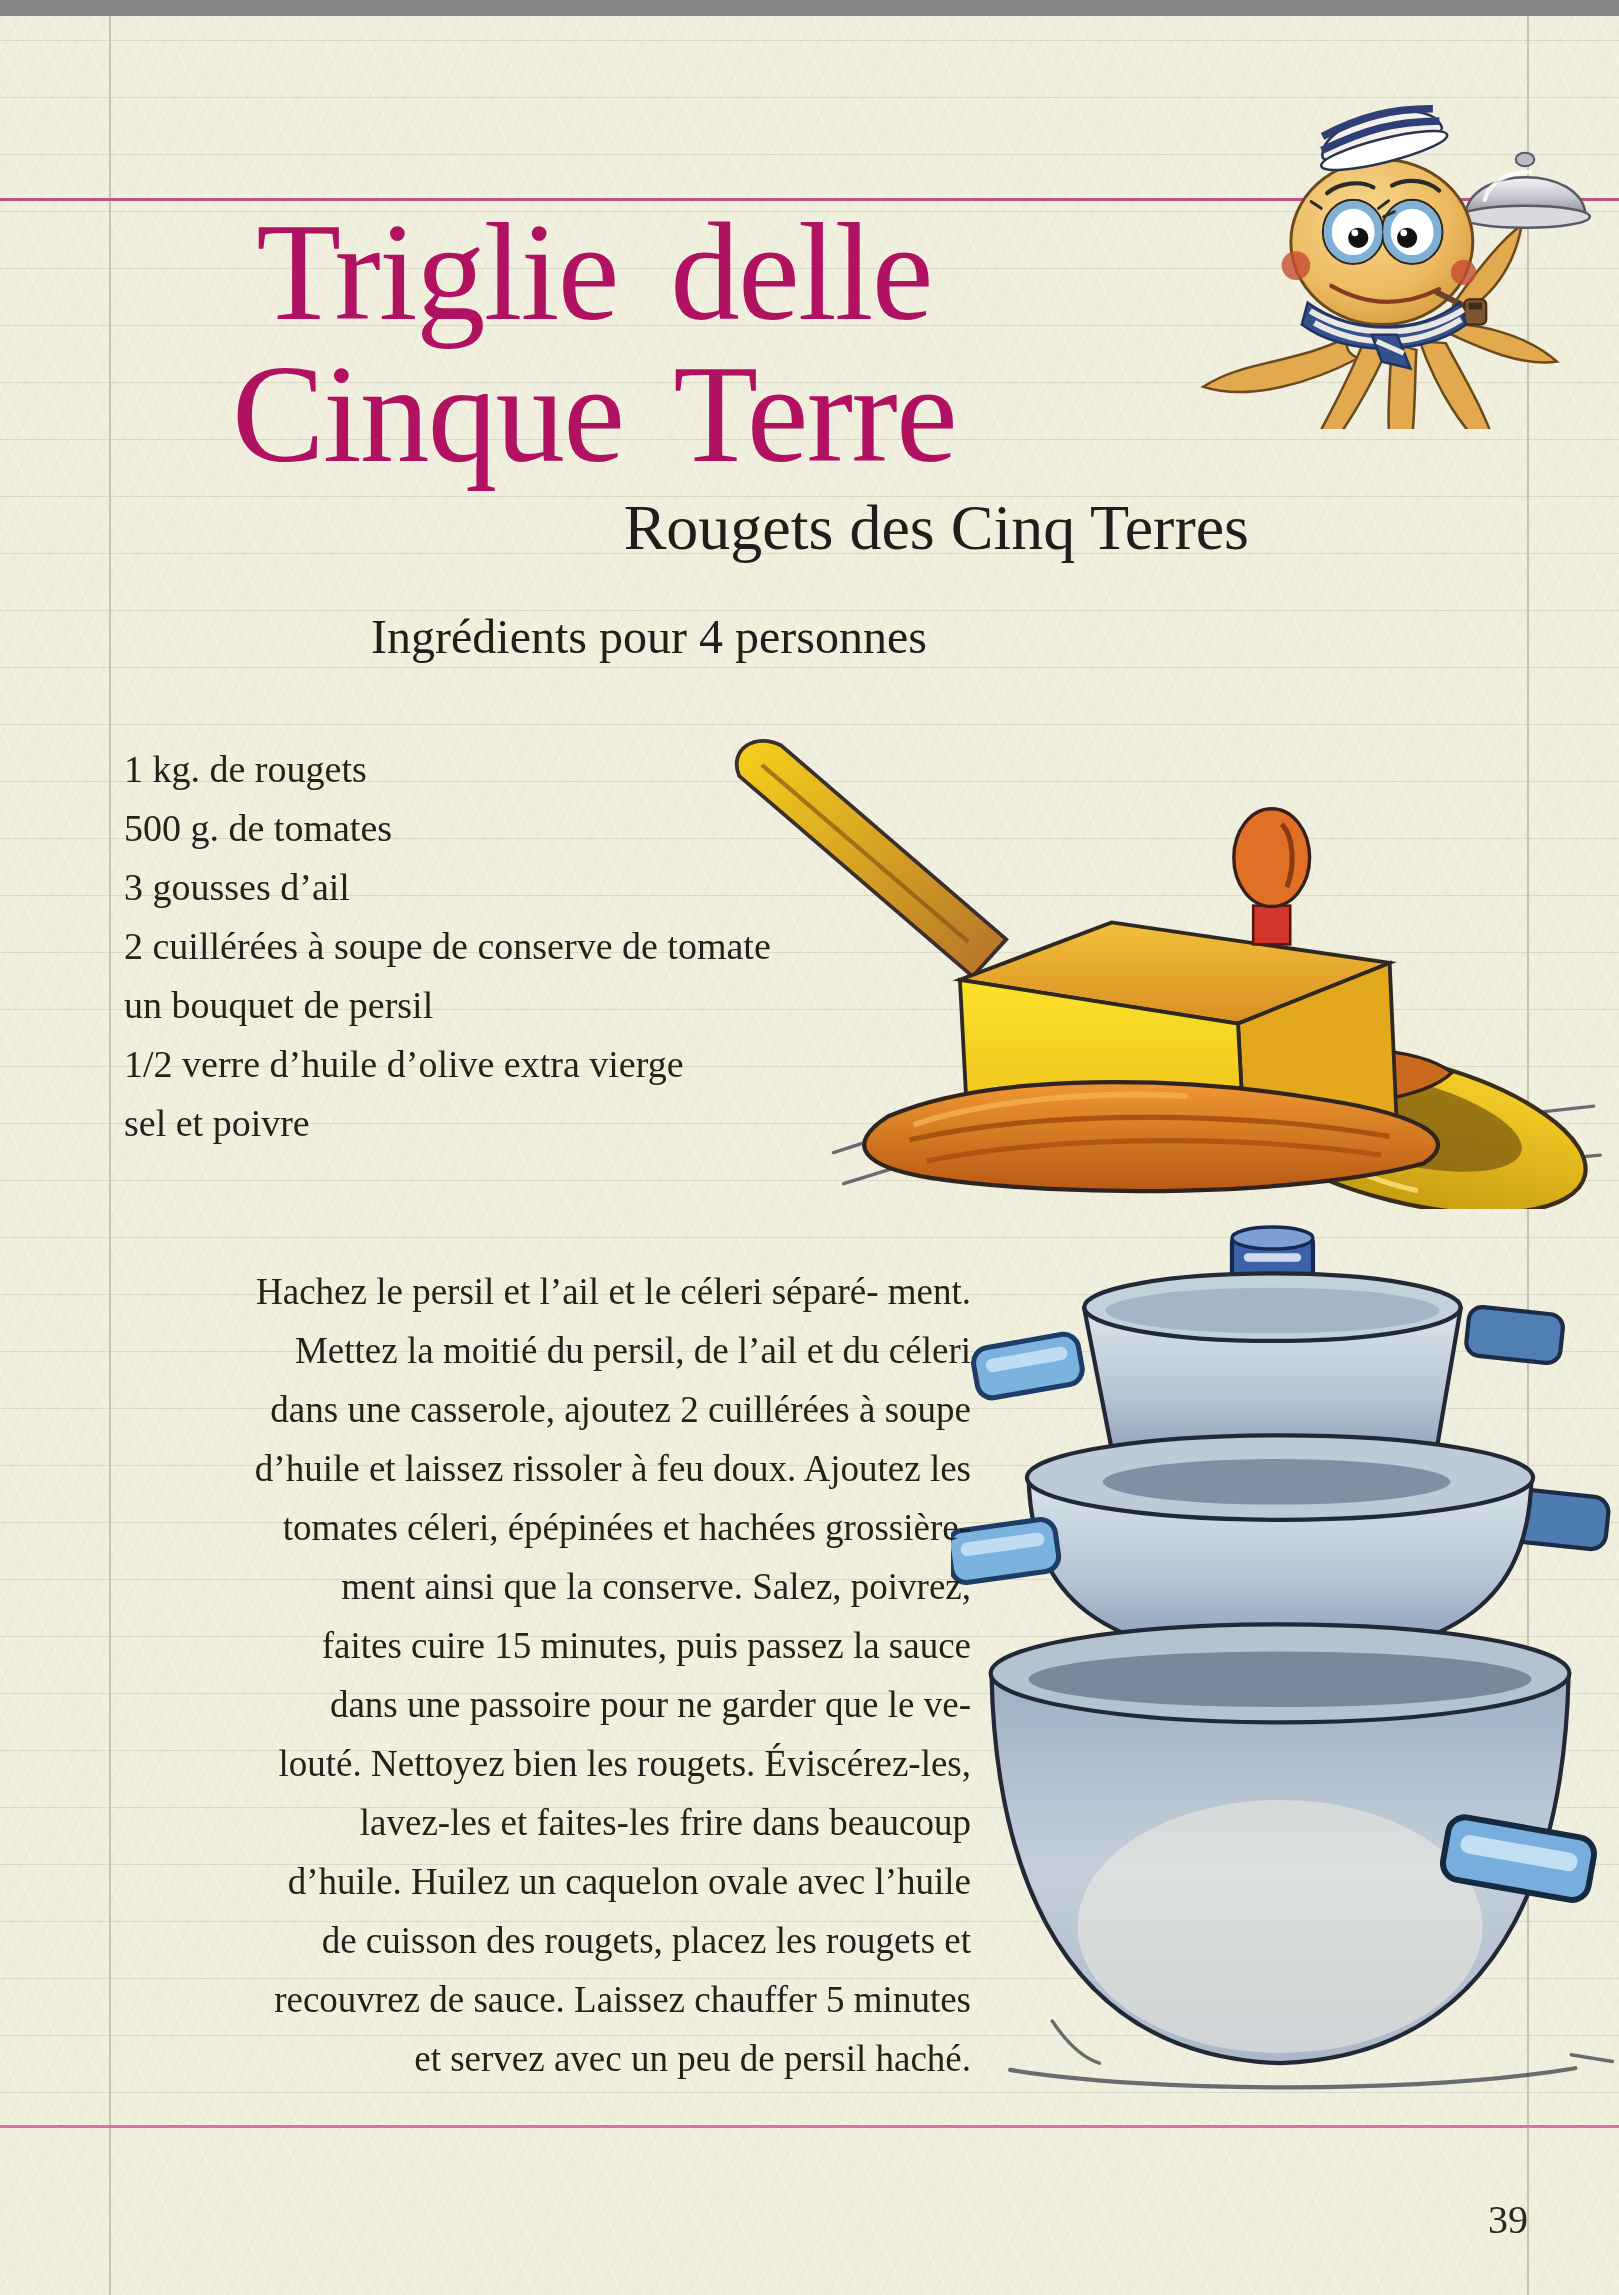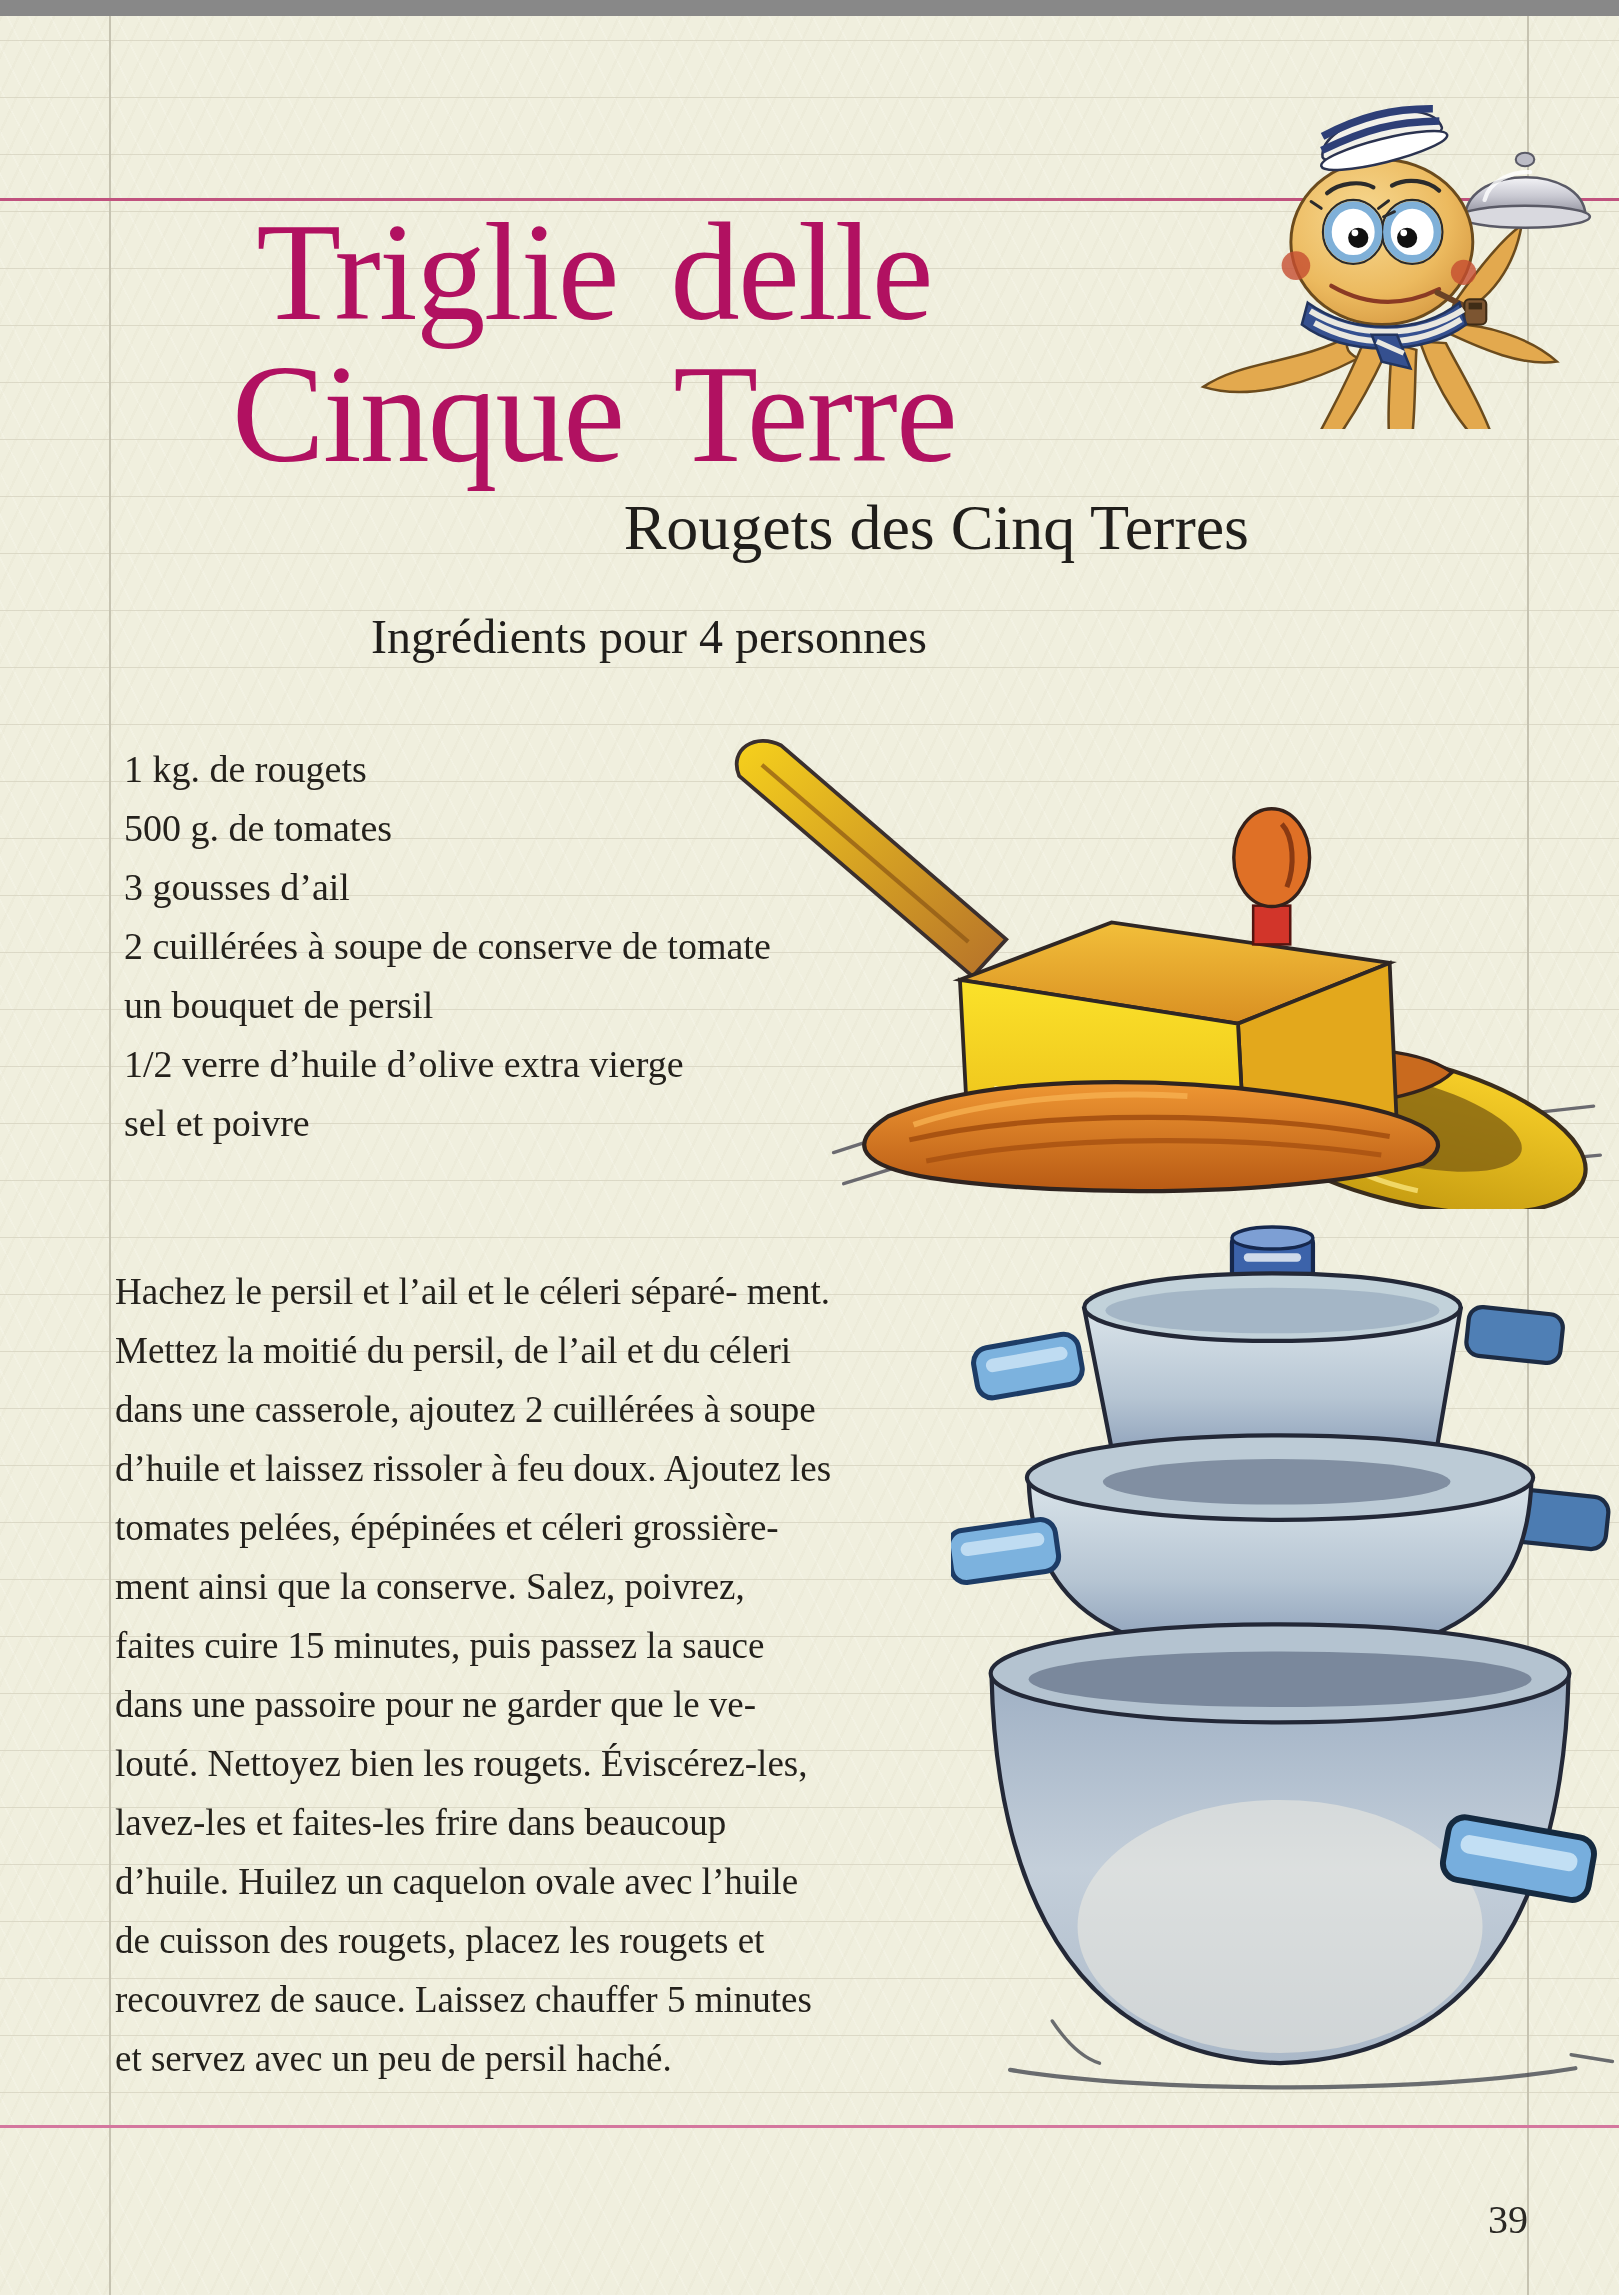--- a/index.html
+++ b/index.html
@@ -42,21 +42,21 @@
   .section-heading{
     position:absolute;left:50px;top:593px;width:1198px;
     text-align:center;font-size:48px;color:#201e1b;
   }
   .ingredients{
     position:absolute;left:124px;top:724px;width:810px;
     font-size:38px;line-height:59px;
   }
   .instructions{
     position:absolute;left:115px;top:1246px;width:856px;
-    font-size:37px;line-height:59px;
+    font-size:37px;line-height:59px;text-align:right;
   }
   .page-number{
     position:absolute;left:1435px;top:2180px;width:93px;
     text-align:right;font-size:40px;color:#2a2824;
   }
   .illu{position:absolute;}
   .illu-octopus{left:1171px;top:66px;width:436px;height:347px;}
   .illu-butterpan{left:715px;top:711px;width:896px;height:482px;}
   .illu-pots{left:951px;top:1168px;width:664px;height:934px;}
   svg{display:block;width:100%;height:100%;}
@@ -287,21 +287,21 @@
       <div>un bouquet de persil</div>
       <div>1/2 verre d’huile d’olive extra vierge</div>
       <div>sel et poivre</div>
     </div>
 
   <div class="instructions">
       <div>Hachez le persil et l’ail et le céleri séparé- ment.</div>
       <div>Mettez la moitié du persil, de l’ail et du céleri</div>
       <div>dans une casserole, ajoutez 2 cuillérées à soupe</div>
       <div>d’huile et laissez rissoler à feu doux. Ajoutez les</div>
-      <div>tomates pelées, épépinées et céleri grossière-</div>
+      <div>tomates céleri, épépinées et hachées grossière-</div>
       <div>ment ainsi que la conserve. Salez, poivrez,</div>
       <div>faites cuire 15 minutes, puis passez la sauce</div>
       <div>dans une passoire pour ne garder que le ve-</div>
       <div>louté. Nettoyez bien les rougets. Éviscérez-les,</div>
       <div>lavez-les et faites-les frire dans beaucoup</div>
       <div>d’huile. Huilez un caquelon ovale avec l’huile</div>
       <div>de cuisson des rougets, placez les rougets et</div>
       <div>recouvrez de sauce. Laissez chauffer 5 minutes</div>
       <div>et servez avec un peu de persil haché.</div>
     </div>

